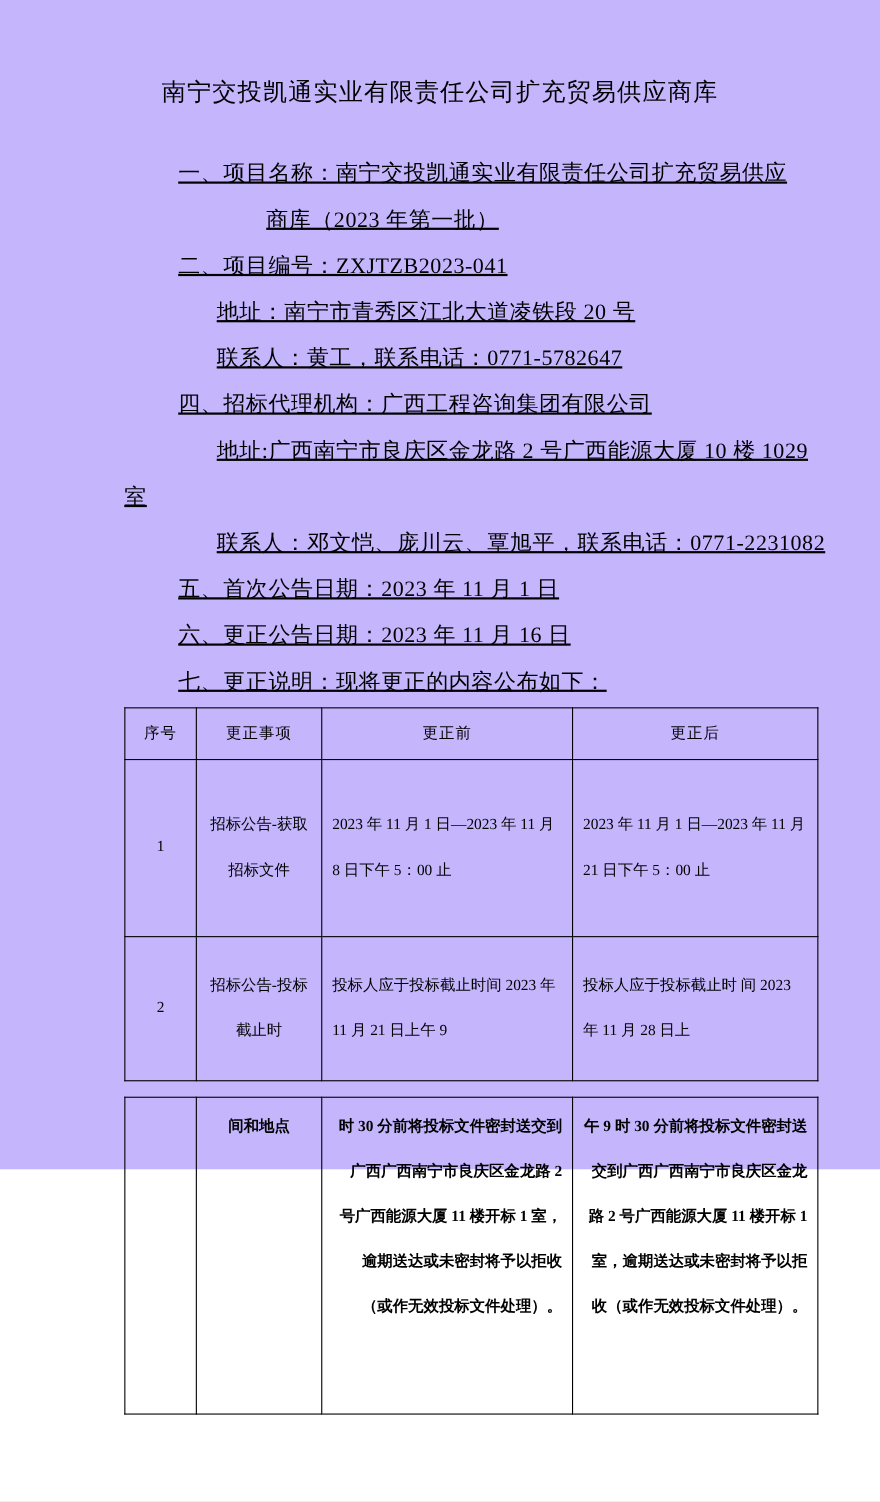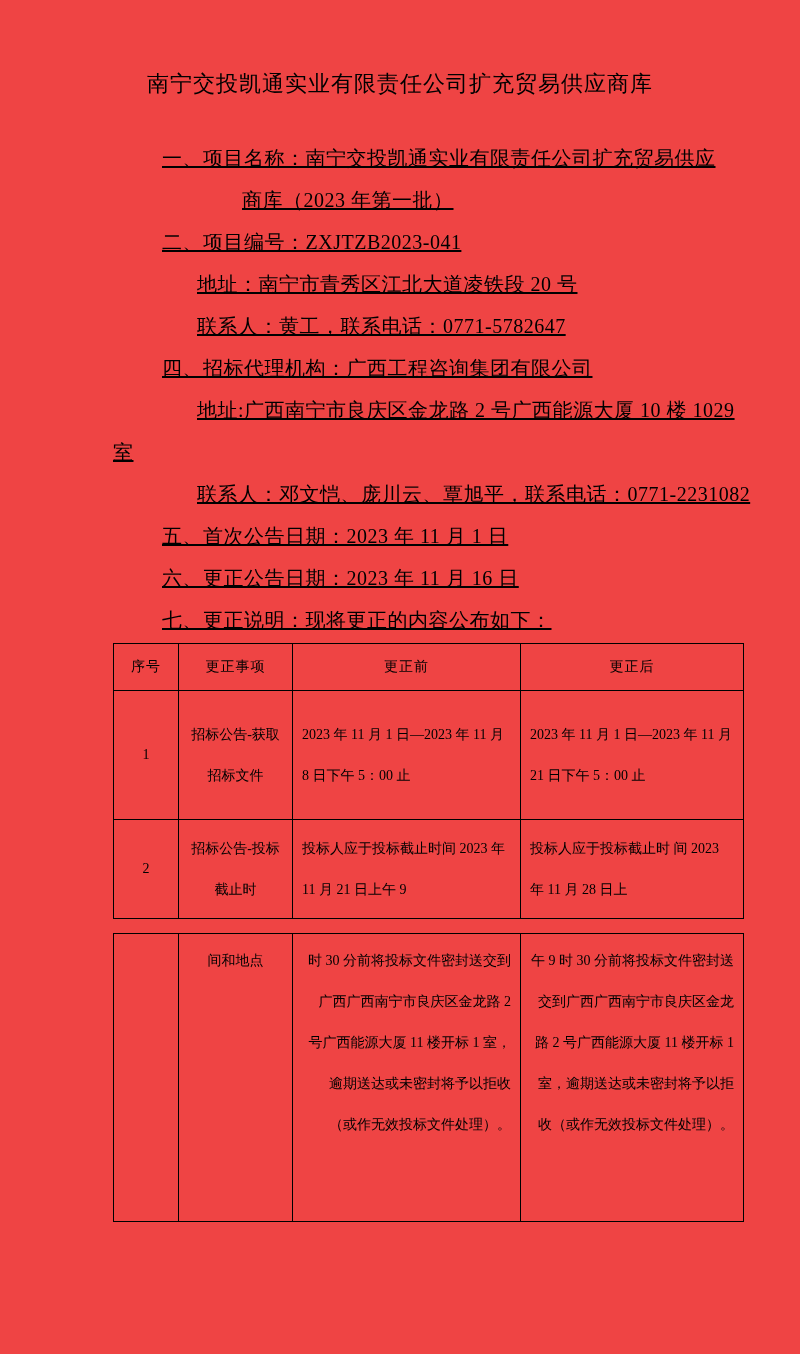--- a/index.html
+++ b/index.html
@@ -8,22 +8,22 @@
     background: #ffffff;
     width: 800px;
     height: 1365px;
     overflow: hidden;
     font-family: "Liberation Serif", "DejaVu Serif", serif;
     color: #000000;
   }
   .page {
     position: relative;
     width: 800px;
-    height: 1354px;
-    background: #ef4444;
+    height: 1063px;
+    background: #c4b5fd;
   }
   .titles {
     padding-top: 63px;
     width: 800px;
   }
   .title-line {
     text-align: center;
     font-size: 22px;
     line-height: 42px;
     letter-spacing: 1px;
@@ -76,27 +76,28 @@
   td.cell-item {
     text-align: center;
     vertical-align: middle;
     line-height: 41px;
     padding: 0 6px;
   }
   td.cell-text {
     text-align: left;
     vertical-align: middle;
     line-height: 41px;
-    padding: 4px 9px;
+    padding: 20px 9px;
   }
   tr.row1 td { height: 120px; }
   tr.row2 td { height: 90px; }
   .table-gap { height: 12px; }
   table.cont td {
     vertical-align: top;
+    font-weight: bold;
   }
   tr.rowc td { height: 281px; }
   td.cont-item {
     text-align: center;
     line-height: 41px;
     padding: 6px 6px 0 6px;
   }
   td.cont-text {
     text-align: right;
     line-height: 41px;

